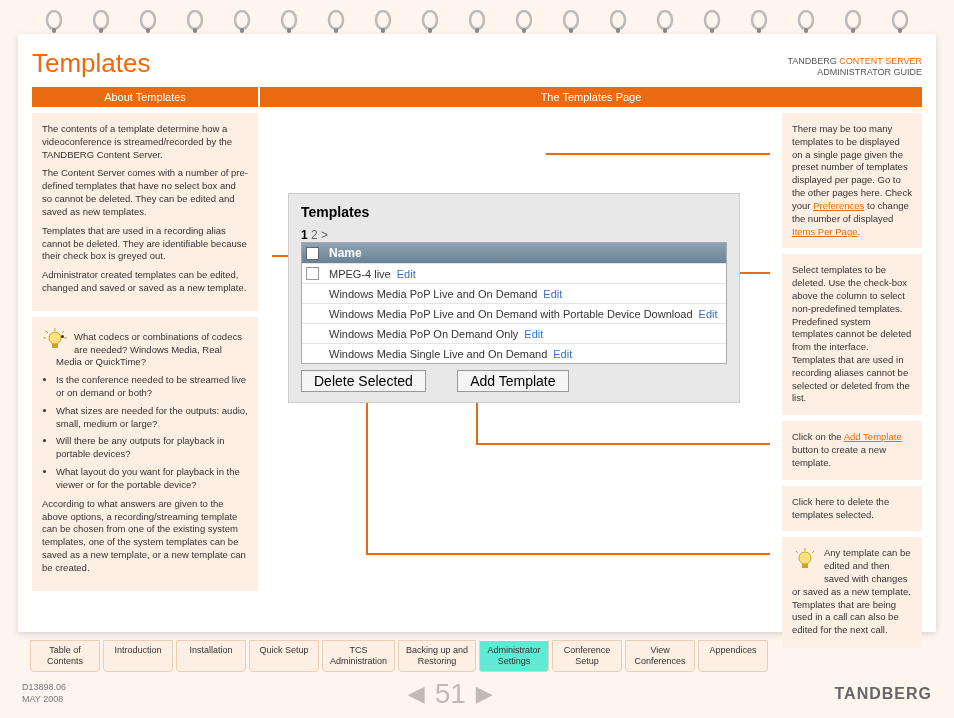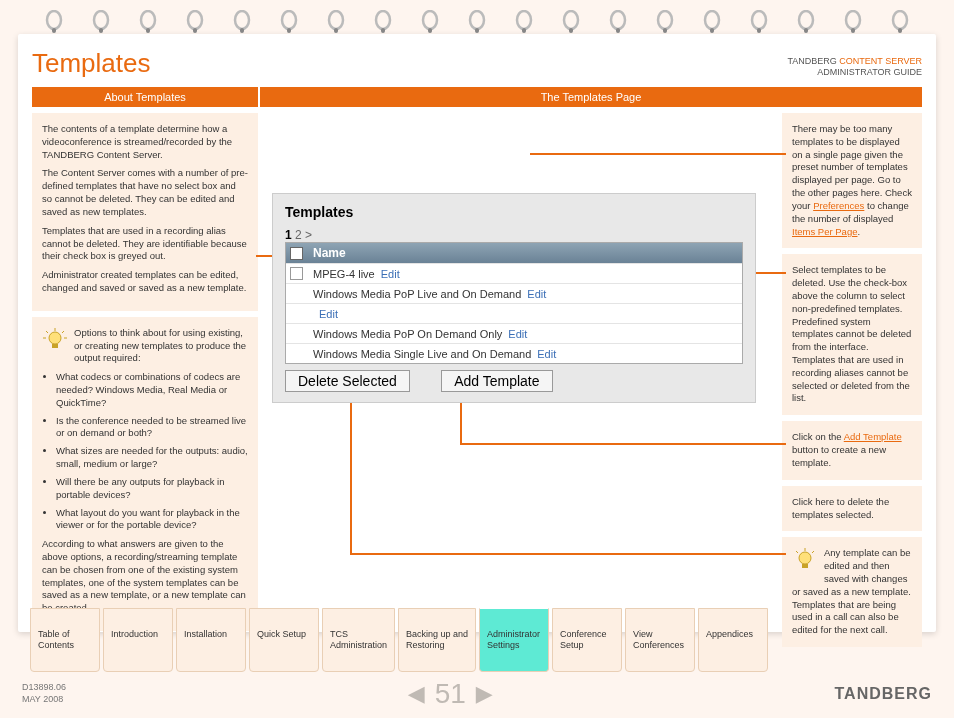--- a/index.html
+++ b/index.html
@@ -49,21 +49,21 @@
   }
   .head-right .cs { color:#e96a10; }
   .tabs-row { display:flex; gap:2px; }
   .tab {
     color:#fff; background:#e96a10;
     font-size:11px; text-align:center;
     padding:4px 8px;
   }
   .tab-left { width: 226px; }
   .tab-right { flex:1; }
-  .content-row { display:flex; gap:2px; margin-top:6px; }
+  .content-row { display:flex; gap:18px; margin-top:6px; }
   .col-left { width:226px; display:flex; flex-direction:column; gap:6px; }
   .col-mid { flex:1; padding: 0 2px; position:relative; }
   .col-right { width:140px; display:flex; flex-direction:column; gap:6px; }
   .box-beige {
     background:#fdefe3;
     font-size:9.5px;
     line-height:1.35;
     color:#333;
     padding:10px;
   }
@@ -123,21 +123,22 @@
     left:18px; right:18px;
     bottom:46px;
     display:flex; gap:3px;
     padding-left:12px;
   }
   .nav-tab {
     background:#fdefe3;
     border:1px solid #e9cfb5;
     border-radius:0 0 4px 4px;
     font-size:9px; color:#333;
-    padding:20px 7px;
+    text-align:center;
+    padding:4px 7px;
     line-height:1.2;
     min-width:70px;
   }
   .nav-tab.active { background:#5eead4; border-top-color:#fff; font-weight:500; }
   .footer {
     position:absolute;
     left:22px; right:22px; bottom:8px;
     display:flex; justify-content:space-between; align-items:center;
   }
   .footer-left { font-size:9px; color:#777; line-height:1.3; }
@@ -295,21 +296,20 @@
       <div class="box-beige">
         <svg class="bulb" viewBox="0 0 26 26">
             <circle cx="13" cy="11" r="6" fill="#ffe07a" stroke="#c9a227"></circle>
             <rect x="10" y="17" width="6" height="4" fill="#c9a227"></rect>
             <line x1="13" y1="1" x2="13" y2="4" stroke="#c9a227"></line>
             <line x1="4" y1="4" x2="6" y2="6" stroke="#c9a227"></line>
             <line x1="22" y1="4" x2="20" y2="6" stroke="#c9a227"></line>
             <line x1="1" y1="11" x2="4" y2="11" stroke="#c9a227"></line>
             <line x1="22" y1="11" x2="25" y2="11" stroke="#c9a227"></line>
           </svg>
-        <p>Options to think about for using existing, or creating new templates to produce the output required:</p>
         <ul>
           <li>What codecs or combinations of codecs are needed? Windows Media, Real Media or QuickTime?</li>
           <li>Is the conference needed to be streamed live or on demand or both?</li>
           <li>What sizes are needed for the outputs: audio, small, medium or large?</li>
           <li>Will there be any outputs for playback in portable devices?</li>
           <li>What layout do you want for playback in the viewer or for the portable device?</li>
         </ul>
         <p>According to what answers are given to the above options, a recording/streaming template can be chosen from one of the existing system templates, one of the system templates can be saved as a new template, or a new template can be created.</p>
       </div>
     </div>
@@ -341,20 +341,21 @@
             <span>MPEG-4 live</span>
             <span class="edit">Edit</span>
           </div>
           <div class="ss-row">
             <span class="nochk"></span>
             <span>Windows Media PoP Live and On Demand</span>
             <span class="edit">Edit</span>
           </div>
           <div class="ss-row">
             <span class="nochk"></span>
+            <span>Windows Media PoP Live and On Demand with Portable Device Download</span>
             <span class="edit">Edit</span>
           </div>
           <div class="ss-row">
             <span class="nochk"></span>
             <span>Windows Media PoP On Demand Only</span>
             <span class="edit">Edit</span>
           </div>
           <div class="ss-row">
             <span class="nochk"></span>
             <span>Windows Media Single Live and On Demand</span>

